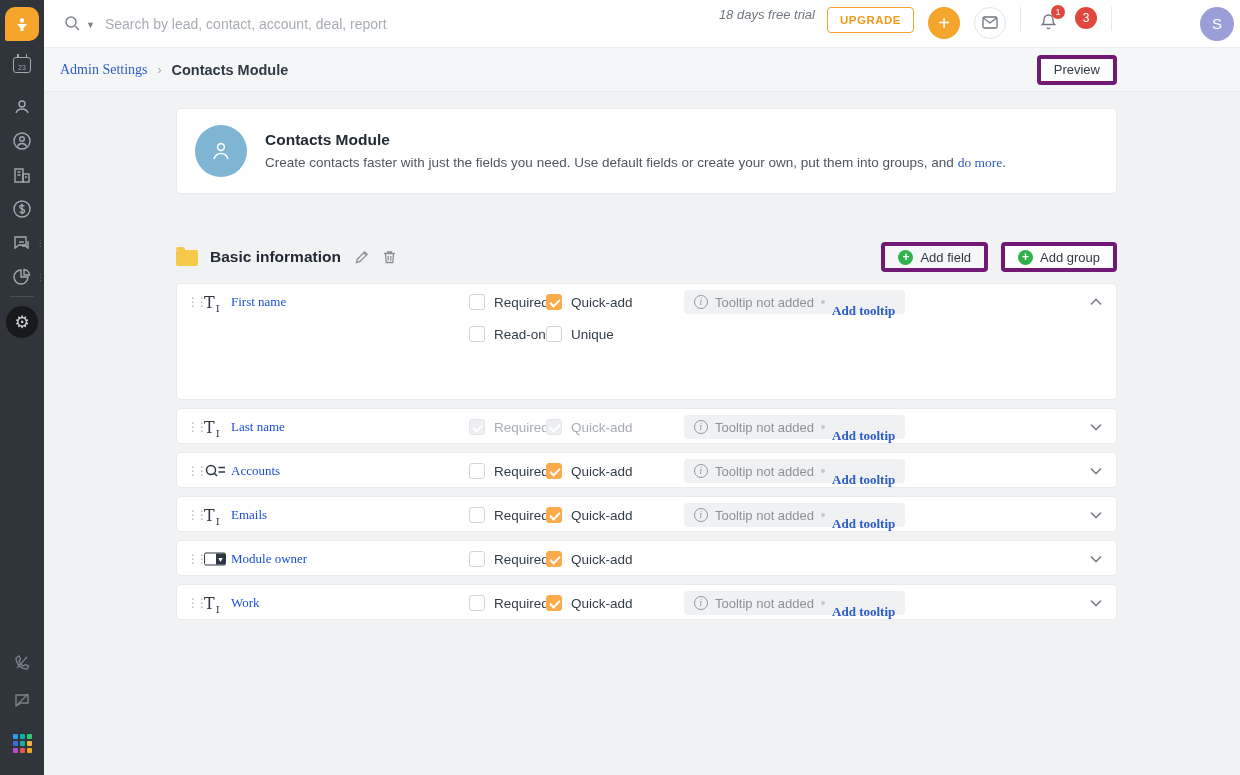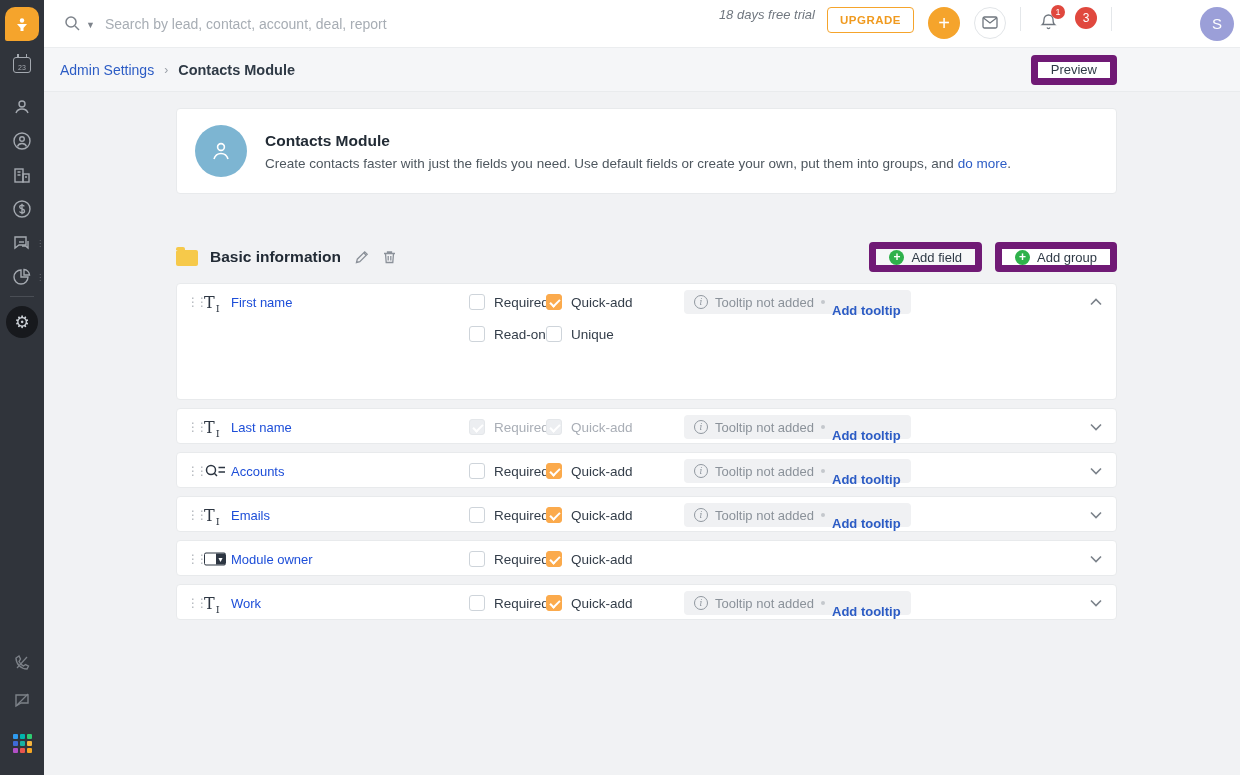--- a/index.html
+++ b/index.html
@@ -1,18 +1,18 @@
 <!DOCTYPE html>
 <html><head>
 <meta charset="utf-8">
 <style>
   html,body{margin:0;padding:0;width:1240px;height:775px;overflow:hidden;
     font-family:"Liberation Sans","DejaVu Sans",sans-serif;background:#f1f2f4;color:#2f3a46;}
   *{box-sizing:border-box;}
-  a{text-decoration:none;cursor:pointer;}
+  a{text-decoration:none;cursor:pointer;font-family:Liberation Serif, serif;}
 
   
   .sidebar{position:fixed;left:0;top:0;width:44px;height:775px;background:#30343b;z-index:30;}
   .logo{position:absolute;left:5px;top:7px;width:34px;height:34px;background:#f5a42c;
     border-radius:10px 10px 10px 2px;display:flex;align-items:center;justify-content:center;}
   .side-icon{position:absolute;left:0;width:44px;height:30px;display:flex;align-items:center;justify-content:center;color:#a4a9b0;}
   .side-icon svg{display:block;}
   .cal{width:18px;height:16px;border:1.5px solid #a4a9b0;border-radius:3px;position:relative;
     font-size:7px;color:#a4a9b0;display:flex;align-items:flex-end;justify-content:center;padding-bottom:1px;}
   .cal:before,.cal:after{content:"";position:absolute;top:-4px;width:1.5px;height:4px;background:#a4a9b0;}
@@ -48,21 +48,21 @@
     display:flex;align-items:center;justify-content:center;margin-left:88px;cursor:pointer;}
 
   
   .crumb-bar{position:fixed;left:44px;top:48px;right:0;height:44px;background:#f5f6f8;border-bottom:1px solid #e9ebed;
     z-index:15;display:flex;align-items:center;}
   .crumb{margin-left:16px;display:flex;align-items:center;font-size:14px;}
   .crumb a{color:#2c5cc5;}
   .crumb .sep{color:#9aa0a7;margin:0 10px;font-size:12px;}
   .crumb b{color:#2f3a46;font-weight:700;font-size:14.5px;}
   .crumb-actions{margin-left:auto;margin-right:123px;display:flex;gap:10px;}
-  .btn{height:30px;background:#fff;border:7px solid #701a75;border-radius:4px;font-size:13px;color:#2f3a46;
+  .btn{height:30px;background:#fff;border:4px solid #701a75;border-radius:4px;font-size:13px;color:#2f3a46;
     display:inline-flex;align-items:center;gap:7px;padding:0 13px;cursor:pointer;font-family:inherit;}
 
   
   .main{position:absolute;left:44px;top:92px;right:0;bottom:0;background:#f1f2f4;}
   .content{position:relative;margin-left:132px;width:941px;}
   .module-card{margin-top:16px;height:86px;background:#fff;border:1px solid #e8eaec;border-radius:4px;
     display:flex;align-items:center;padding-left:18px;}
   .module-avatar{width:52px;height:52px;border-radius:50%;background:#7db5d2;display:flex;align-items:center;justify-content:center;}
   .module-text{margin-left:18px;}
   .module-text h1{margin:0;font-size:15.5px;font-weight:700;color:#222b35;}

